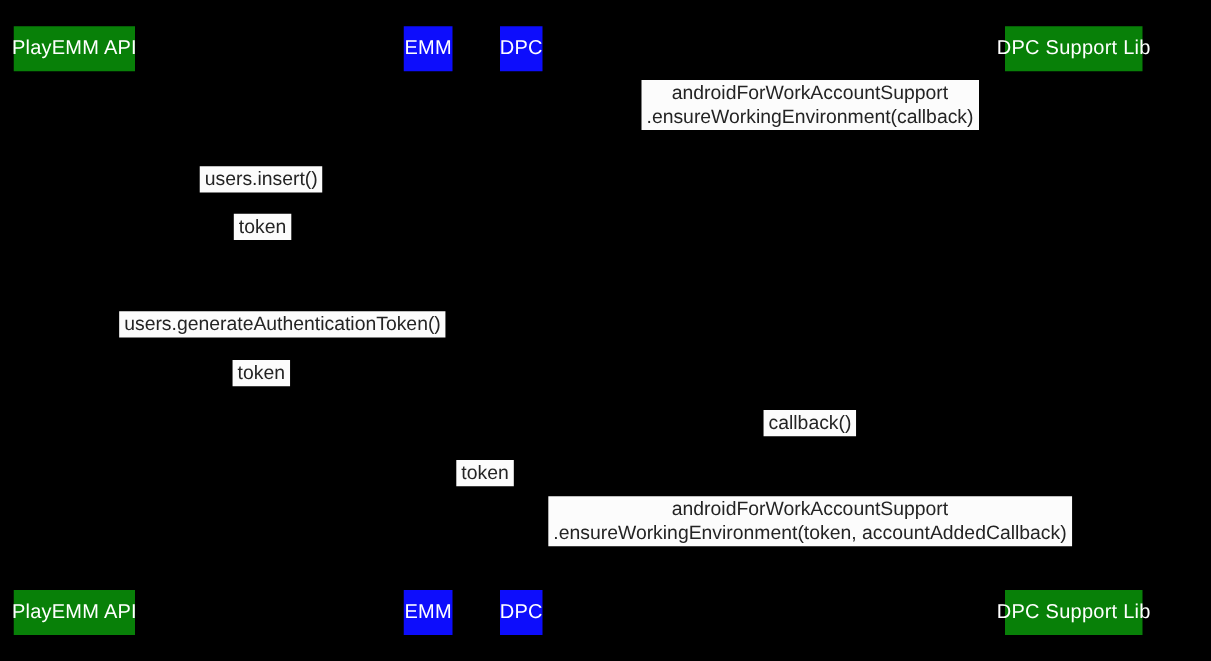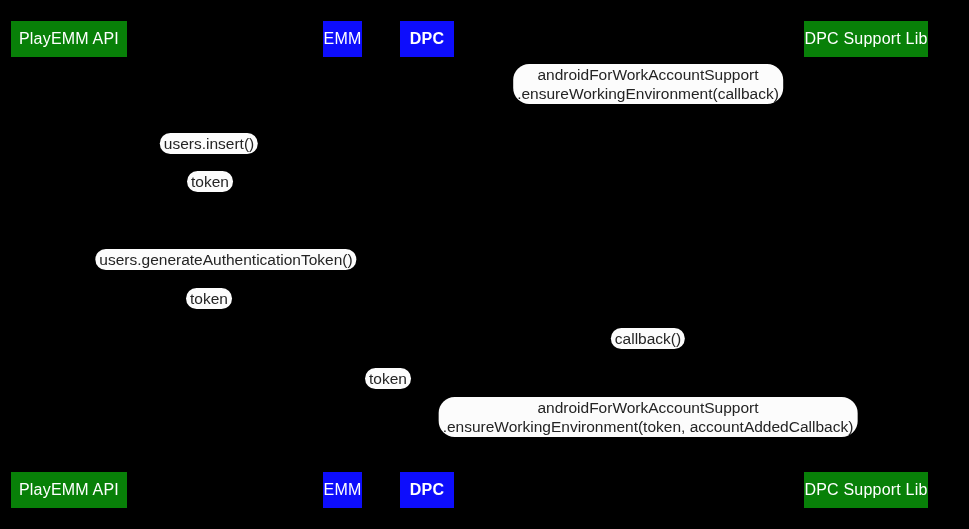--- a/index.html
+++ b/index.html
@@ -24,36 +24,35 @@
     display: flex;
     align-items: center;
     justify-content: center;
     color: #ffffff;
     font-size: 16px;
     letter-spacing: 0.2px;
     white-space: nowrap;
   }
   .row-top    { top: 21px; }
   .row-bottom { top: 472px; }
-  .a-playemm  { left: 11px;  width: 116px; }
+  .a-playemm  { left: 11px;  width: 97px; }
   .a-emm      { left: 323px; width: 39px;  }
-  .a-dpc      { left: 400px; width: 54px; font-weight: bold;  }
-  .a-dsl      { left: 804px; width: 124px; text-align: center; }
+  .a-dpc      { left: 400px; width: 34px;  }
+  .a-dsl      { left: 804px; width: 110px; text-align: center; }
   
   .msg {
     position: absolute;
     transform: translateX(-50%);
     background: #fcfcfc;
     color: #242424;
     font-size: 15.5px;
     line-height: 19px;
     padding: 1px 4px;
     text-align: center;
     white-space: nowrap;
-    border-radius: 16px;
   }
   .m1 { left: 648px; top: 64px;  }
   .m2 { left: 209px; top: 133px; }
   .m3 { left: 210px; top: 171px; }
   .m4 { left: 209px; top: 210px; }
   .m5 { left: 226px; top: 249px; }
   .m6 { left: 209px; top: 288px; }
   .m7 { left: 648px; top: 328px; }
   .m8 { left: 388px; top: 368px; }
   .m9 { left: 648px; top: 397px; }

